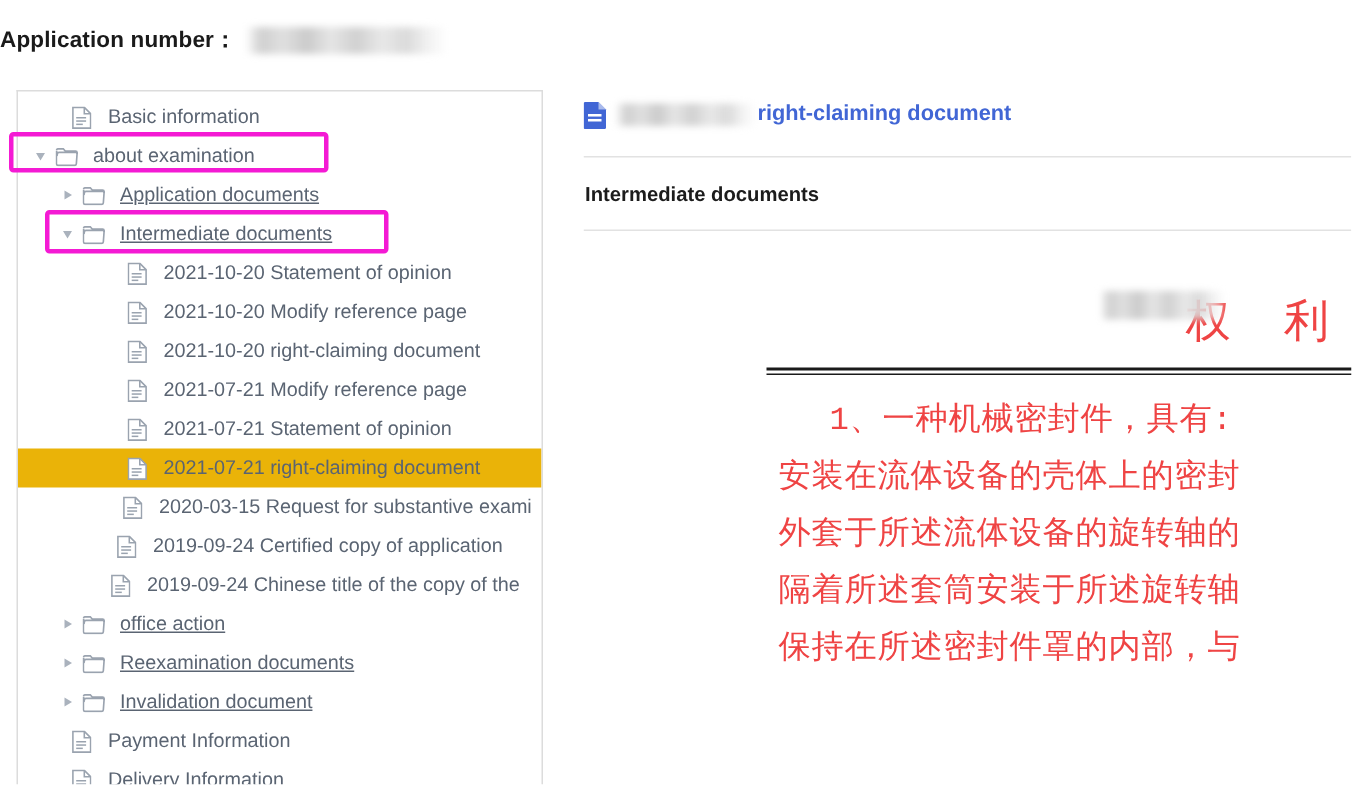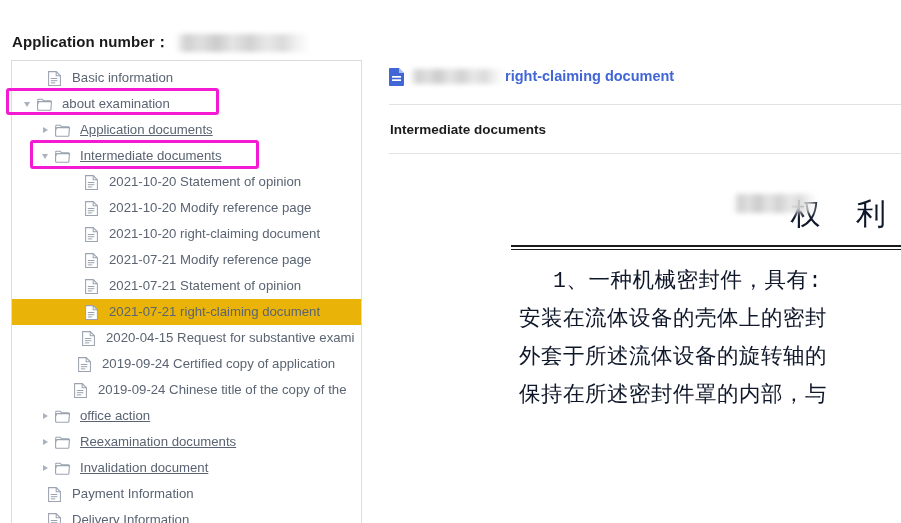--- a/index.html
+++ b/index.html
@@ -18,22 +18,21 @@
   }
 
   
   .page-header {
     position: absolute;
     left: 0;
     top: 0;
     width: 739px;
     height: 52px;
     display: flex;
-    align-items: flex-end;
-    padding-left: 12px;
+    align-items: center;
     box-sizing: border-box;
   }
   .app-number-label {
     font-size: 15px;
     font-weight: bold;
     color: #1a1a1a;
     letter-spacing: 0.1px;
     white-space: nowrap;
   }
   .redacted {
@@ -199,21 +198,21 @@
     background: #e2e2e2;
     margin-top: 16px;
     width: 512px;
   }
 
   
   .doc-preview {
     position: relative;
     width: 512px;
     font-family: "Liberation Serif", serif;
-    color: #0f172a;
+    color: #ef4444;
   }
   .redacted.preview-stamp {
     width: 82px;
     height: 19px;
     position: absolute;
     left: 345px;
     top: 0px;
   }
   .preview-doc-heading {
     text-align: right;
@@ -385,21 +384,21 @@
         <span class="caret empty"></span>
         <span class="ico">
           <svg width="13" height="15" viewBox="0 0 13 15" xmlns="http://www.w3.org/2000/svg">
             <path d="M0.6 0.6 h7.6 l4.2 4.2 v9.6 h-11.8 z" fill="#ffffff" stroke="#9aa3af" stroke-width="1.05"></path>
             <path d="M8.2 0.6 v4.2 h4.2" fill="none" stroke="#9aa3af" stroke-width="1.05"></path>
             <rect x="2.8" y="7" width="6.6" height="1" fill="#9aa3af"></rect>
             <rect x="2.8" y="9.2" width="6.6" height="1" fill="#9aa3af"></rect>
             <rect x="2.8" y="11.4" width="4.4" height="1" fill="#9aa3af"></rect>
           </svg>
         </span>
-        <span class="label">2020-04-15 Request for substantive exami</span>
+        <span class="label">2020-03-15 Request for substantive exami</span>
       </li>
       <li class="tree-row lvl-3c">
         <span class="caret empty"></span>
         <span class="ico">
           <svg width="13" height="15" viewBox="0 0 13 15" xmlns="http://www.w3.org/2000/svg">
             <path d="M0.6 0.6 h7.6 l4.2 4.2 v9.6 h-11.8 z" fill="#ffffff" stroke="#9aa3af" stroke-width="1.05"></path>
             <path d="M8.2 0.6 v4.2 h4.2" fill="none" stroke="#9aa3af" stroke-width="1.05"></path>
             <rect x="2.8" y="7" width="6.6" height="1" fill="#9aa3af"></rect>
             <rect x="2.8" y="9.2" width="6.6" height="1" fill="#9aa3af"></rect>
             <rect x="2.8" y="11.4" width="4.4" height="1" fill="#9aa3af"></rect>
@@ -510,17 +509,18 @@
   <div class="hr-thin2"></div>
 
   <div class="doc-preview">
     <span class="redacted preview-stamp"></span>
     <div class="preview-doc-heading">权 利</div>
     <div class="preview-rule"></div>
     <div class="preview-body" id="preview-body">
         <span class="preview-line indent">1、一种机械密封件，具有:</span>
         <span class="preview-line">安装在流体设备的壳体上的密封</span>
         <span class="preview-line">外套于所述流体设备的旋转轴的</span>
+        <span class="preview-line">隔着所述套筒安装于所述旋转轴</span>
         <span class="preview-line">保持在所述密封件罩的内部，与</span>
       </div>
   </div>
 
 </div>
 
 </body></html>

